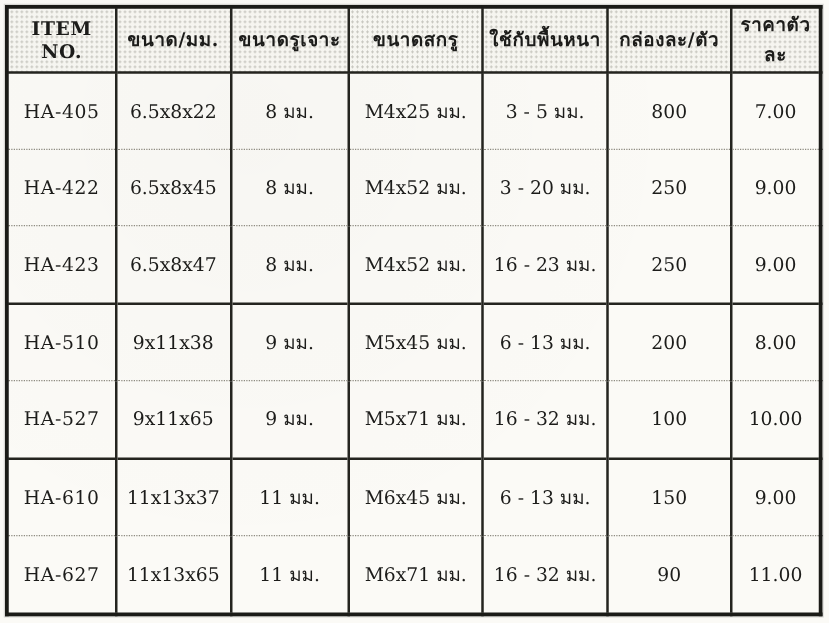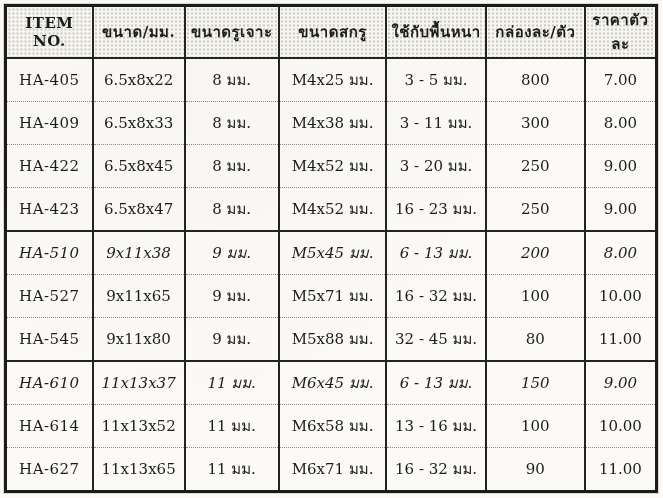--- a/index.html
+++ b/index.html
@@ -58,21 +58,20 @@
     text-align: center;
     vertical-align: middle;
     border-bottom: 1px dotted #8d8a80;
     background: transparent;
   }
   tbody tr:last-child td {
     border-bottom: none;
   }
   tbody tr.group-start td {
     border-top: 2px solid #24241f;
-    font-style: italic;
   }
   tbody td.col-item {
     letter-spacing: 0.5px;
   }
 </style>
 </head>
 <body>
 
 <div class="page">
   <table class="price-table">
@@ -100,29 +99,20 @@
         <tr>
           <td class="col-item">HA-405</td>
           <td>6.5x8x22</td>
           <td>8 มม.</td>
           <td>M4x25 มม.</td>
           <td>3 - 5 มม.</td>
           <td>800</td>
           <td>7.00</td>
         </tr>
         <tr>
-          <td class="col-item">HA-409</td>
-          <td>6.5x8x33</td>
-          <td>8 มม.</td>
-          <td>M4x38 มม.</td>
-          <td>3 - 11 มม.</td>
-          <td>300</td>
-          <td>8.00</td>
-        </tr>
-        <tr>
           <td class="col-item">HA-422</td>
           <td>6.5x8x45</td>
           <td>8 มม.</td>
           <td>M4x52 มม.</td>
           <td>3 - 20 มม.</td>
           <td>250</td>
           <td>9.00</td>
         </tr>
         <tr>
           <td class="col-item">HA-423</td>
@@ -144,46 +134,28 @@
         </tr>
         <tr>
           <td class="col-item">HA-527</td>
           <td>9x11x65</td>
           <td>9 มม.</td>
           <td>M5x71 มม.</td>
           <td>16 - 32 มม.</td>
           <td>100</td>
           <td>10.00</td>
         </tr>
-        <tr>
-          <td class="col-item">HA-545</td>
-          <td>9x11x80</td>
-          <td>9 มม.</td>
-          <td>M5x88 มม.</td>
-          <td>32 - 45 มม.</td>
-          <td>80</td>
-          <td>11.00</td>
-        </tr>
         <tr class="group-start">
           <td class="col-item">HA-610</td>
           <td>11x13x37</td>
           <td>11 มม.</td>
           <td>M6x45 มม.</td>
           <td>6 - 13 มม.</td>
           <td>150</td>
           <td>9.00</td>
-        </tr>
-        <tr>
-          <td class="col-item">HA-614</td>
-          <td>11x13x52</td>
-          <td>11 มม.</td>
-          <td>M6x58 มม.</td>
-          <td>13 - 16 มม.</td>
-          <td>100</td>
-          <td>10.00</td>
         </tr>
         <tr>
           <td class="col-item">HA-627</td>
           <td>11x13x65</td>
           <td>11 มม.</td>
           <td>M6x71 มม.</td>
           <td>16 - 32 มม.</td>
           <td>90</td>
           <td>11.00</td>
         </tr>

